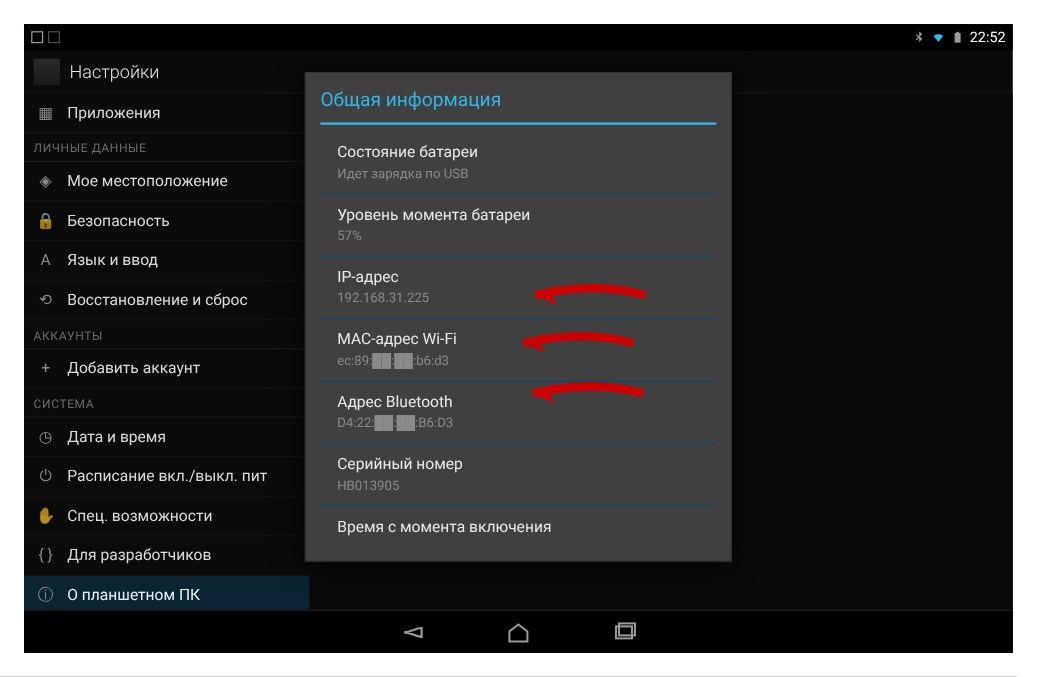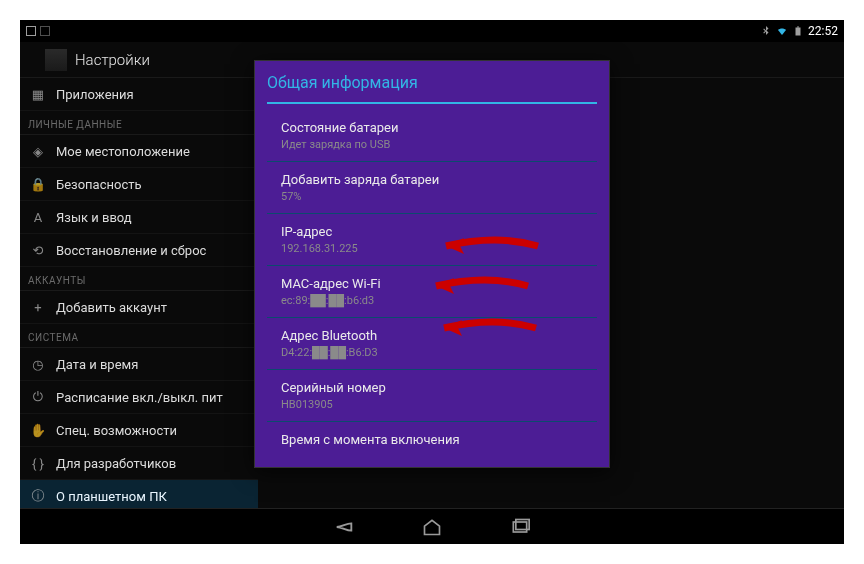--- a/index.html
+++ b/index.html
@@ -7,36 +7,36 @@
     .device { position: absolute; left: 20px; top: 20px; width: 824px; height: 524px; background: #0a0a0a; border-radius: 2px; }
 
     .statusbar { height: 22px; background: #000; display: flex; align-items: center; justify-content: space-between; padding: 0 6px; font-size: 11px; color: #9e9e9e; }
     .statusbar-left { display: flex; align-items: center; gap: 4px; }
     .statusbar-left .sq { width: 10px; height: 10px; border: 1px solid #9e9e9e; }
     .statusbar-right { display: flex; align-items: center; gap: 4px; color: #bfbfbf; }
     .sb-icon { width: 12px; height: 12px; display: inline-block; }
     .clock { font-size: 12px; color: #fff; }
 
     .app { position: absolute; top: 22px; left: 0; right: 0; bottom: 0; display: flex; flex-direction: column; }
-    .appheader { height: 36px; display: flex; align-items: center; gap: 8px; padding: 0 25px; border-bottom: 1px solid #1a1a1a; }
+    .appheader { height: 36px; display: flex; align-items: center; gap: 8px; padding: 0 8px; border-bottom: 1px solid #1a1a1a; }
     .appicon { width: 22px; height: 22px; background: linear-gradient(#2a2a2a,#1a1a1a); display: inline-block; }
     .apptitle { color: #e6e6e6; font-size: 15px; font-weight: 300; }
 
     .content { flex: 1; display: flex; }
     .sidebar { width: 238px; background: #0a0a0a; overflow: hidden; }
     .section-hdr { font-size: 10px; color: #6b6b6b; letter-spacing: .5px; padding: 8px 8px 4px 8px; border-bottom: 1px solid #1a1a1a; }
     .item { display: flex; align-items: center; gap: 10px; padding: 8px 10px; font-size: 13px; color: #dcdcdc; border-bottom: 1px solid #141414; cursor: pointer; }
     .item .ic { width: 16px; height: 16px; opacity: .7; display: inline-flex; align-items: center; justify-content: center; color: #bfbfbf; font-size: 13px; }
     .item.active { background: #0a2433; }
     .item.active .lbl { color: #eaf6ff; }
 
     .main { flex: 1; position: relative; background: #0a0a0a; }
     .device-tag { position: absolute; left: 0; right: 0; top: 430px; text-align: center; color: #5a5a5a; font-size: 12px; }
 
-    .dialog { position: absolute; left: 234px; top: 40px; width: 356px; height: 408px; background: #4c1d95; border: 1px solid #333; box-shadow: 0 4px 20px rgba(0,0,0,.7); display: flex; flex-direction: column; }
+    .dialog { position: absolute; left: 234px; top: 40px; width: 356px; height: 408px; background: #404040; border: 1px solid #333; box-shadow: 0 4px 20px rgba(0,0,0,.7); display: flex; flex-direction: column; }
     .dialog-title { color: #33b5e5; font-size: 16px; padding: 12px 12px 10px; font-weight: 400; }
     .dialog-rule { height: 2px; background: #33b5e5; margin: 0 12px; }
     .list { padding-top: 6px; flex: 1; overflow: hidden; }
     .row { padding: 10px 14px; border-bottom: 1px solid #0c4a6e; margin: 0 12px; }
     .row:last-child { border-bottom: none; }
     .row .t { color: #eaeaea; font-size: 13px; margin-bottom: 3px; }
     .row .v { color: #8a8a8a; font-size: 11px; }
 
     .navbar { position: absolute; bottom: 0; left: 0; right: 0; height: 36px; background: #000; display: flex; align-items: center; justify-content: center; gap: 60px; border-top: 1px solid #222; }
     .navbtn { width: 28px; height: 22px; color: #9a9a9a; display: flex; align-items: center; justify-content: center; cursor: pointer; }
@@ -156,21 +156,21 @@
 
   <div class="dialog">
     <div class="dialog-title">Общая информация</div>
     <div class="dialog-rule"></div>
     <div class="list">
       <div class="row">
         <div class="t">Состояние батареи</div>
         <div class="v">Идет зарядка по USB</div>
       </div>
       <div class="row">
-        <div class="t">Добавить заряда батареи</div>
+        <div class="t">Уровень момента батареи</div>
         <div class="v">57%</div>
       </div>
       <div class="row">
         <div class="t">IP-адрес</div>
         <div class="v">192.168.31.225</div>
       </div>
       <div class="row">
         <div class="t">MAC-адрес Wi-Fi</div>
         <div class="v">ec:89:██:██:b6:d3</div>
       </div>

